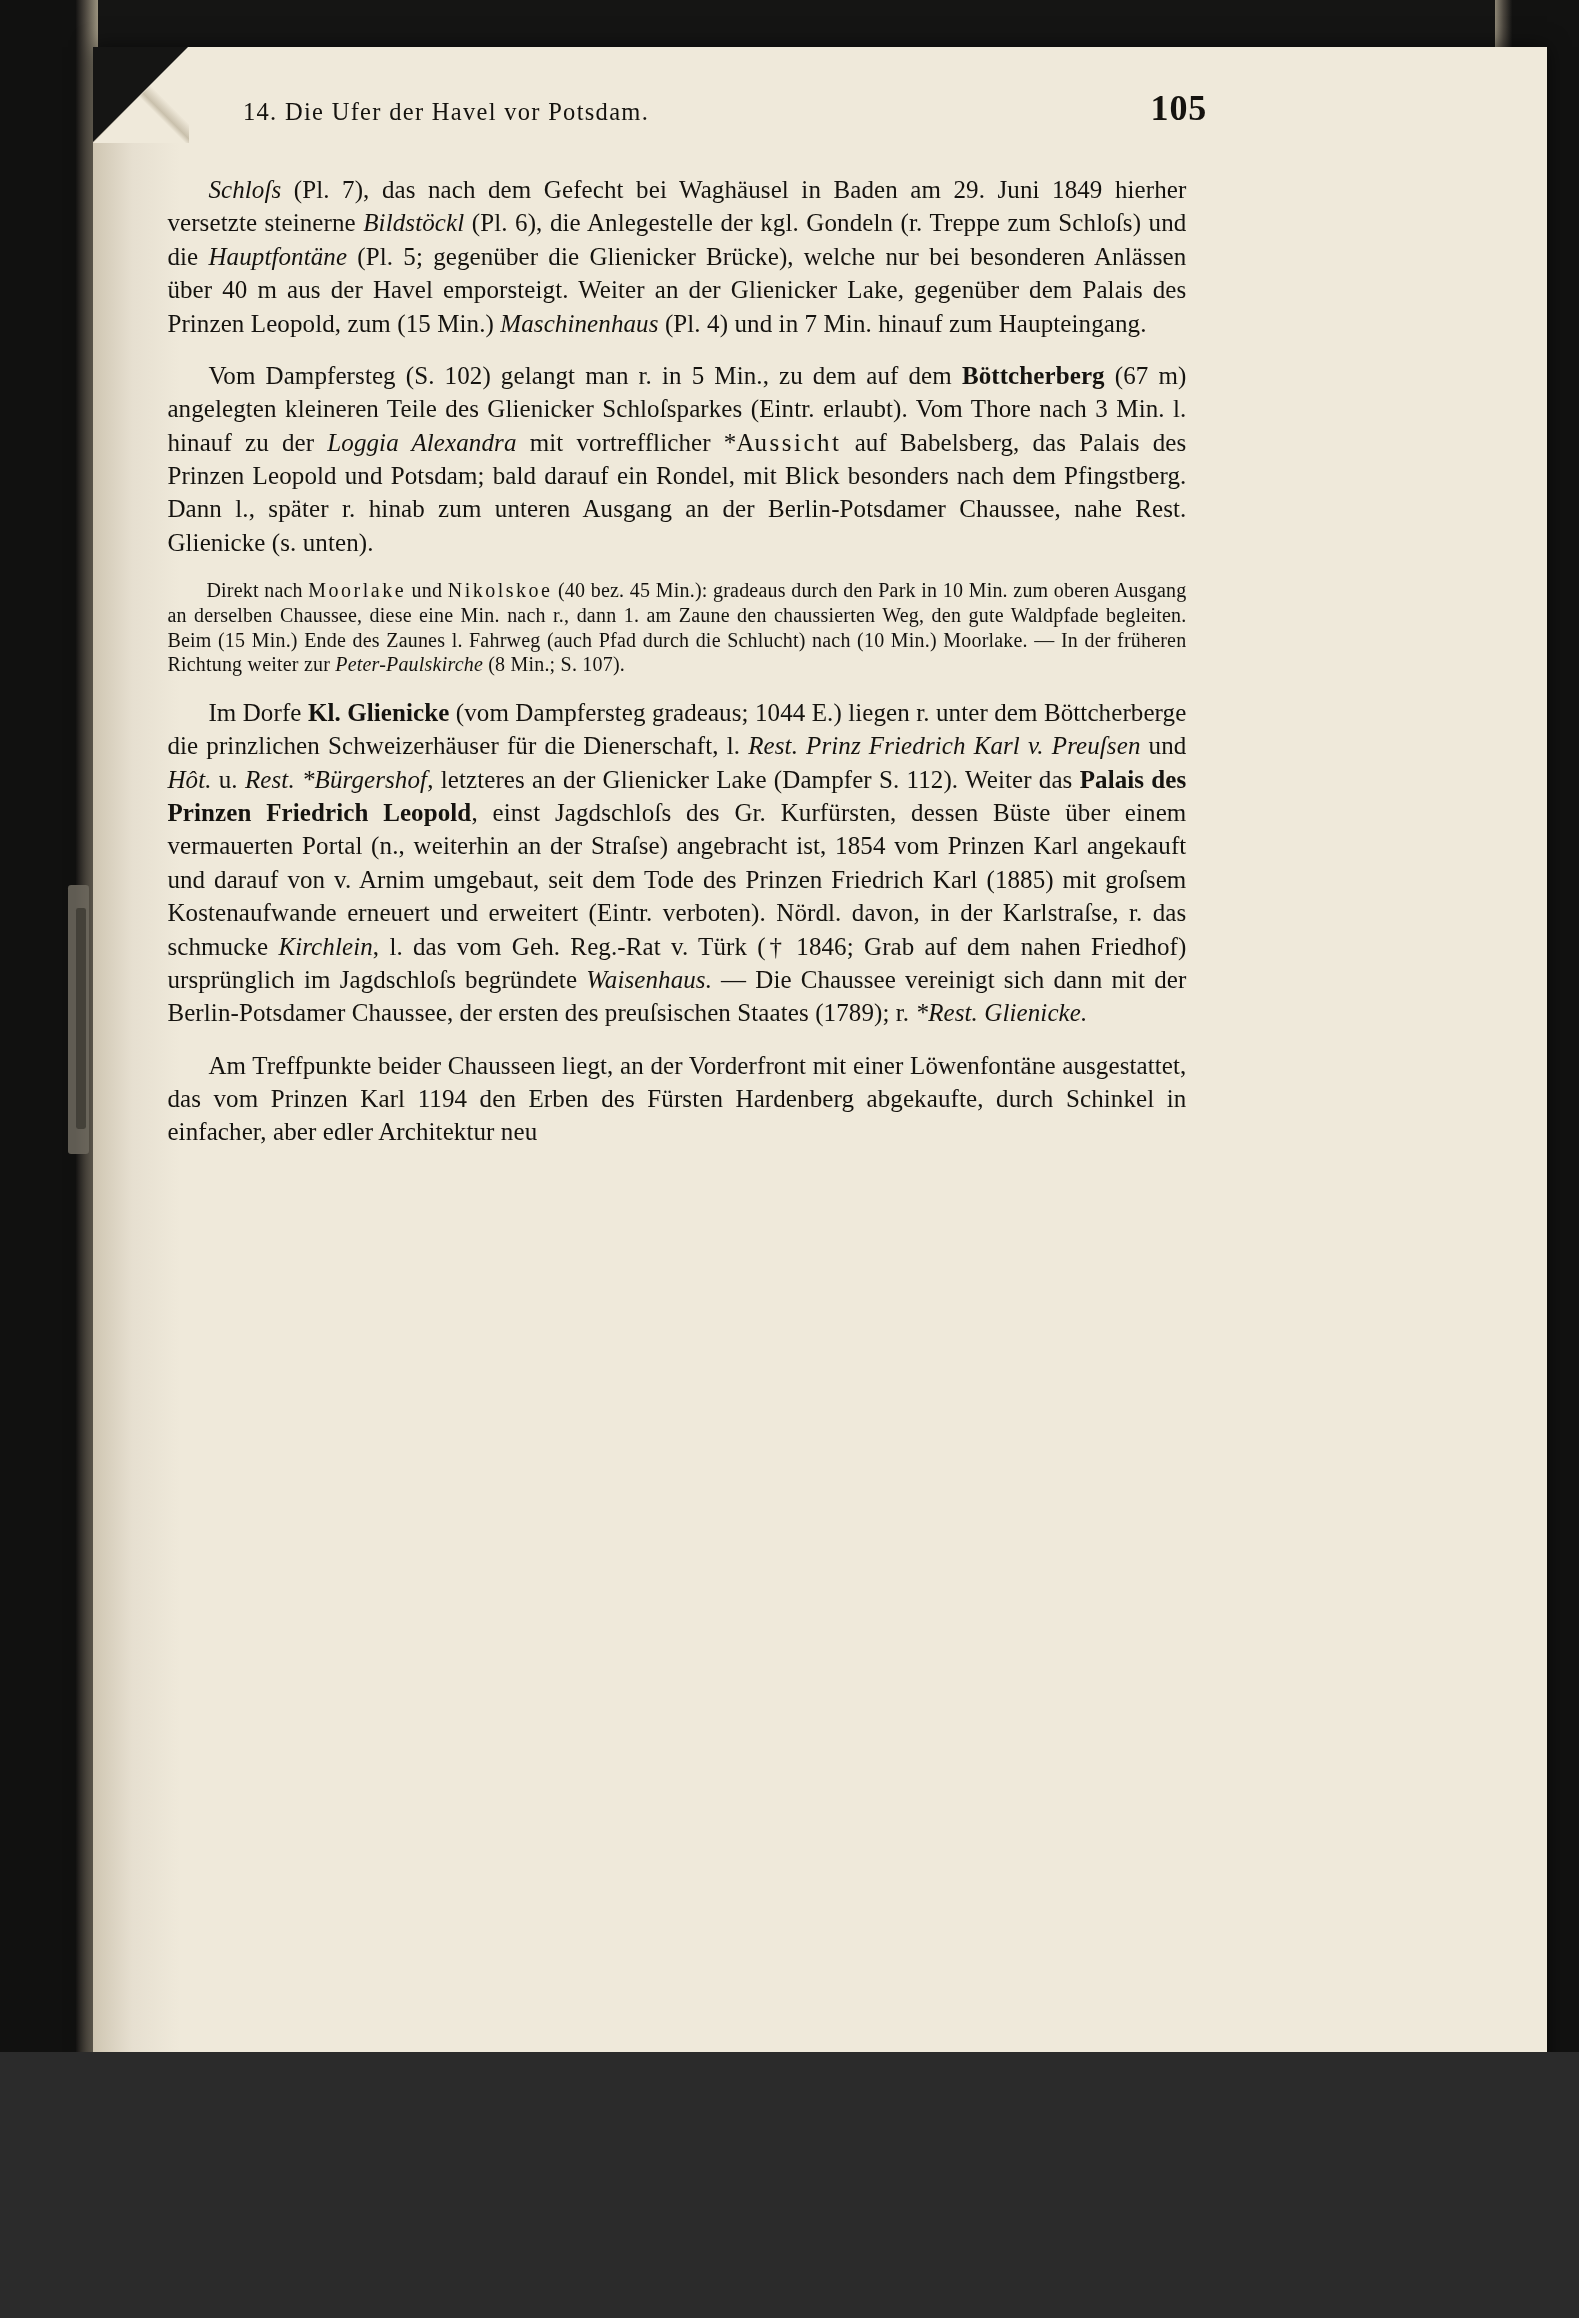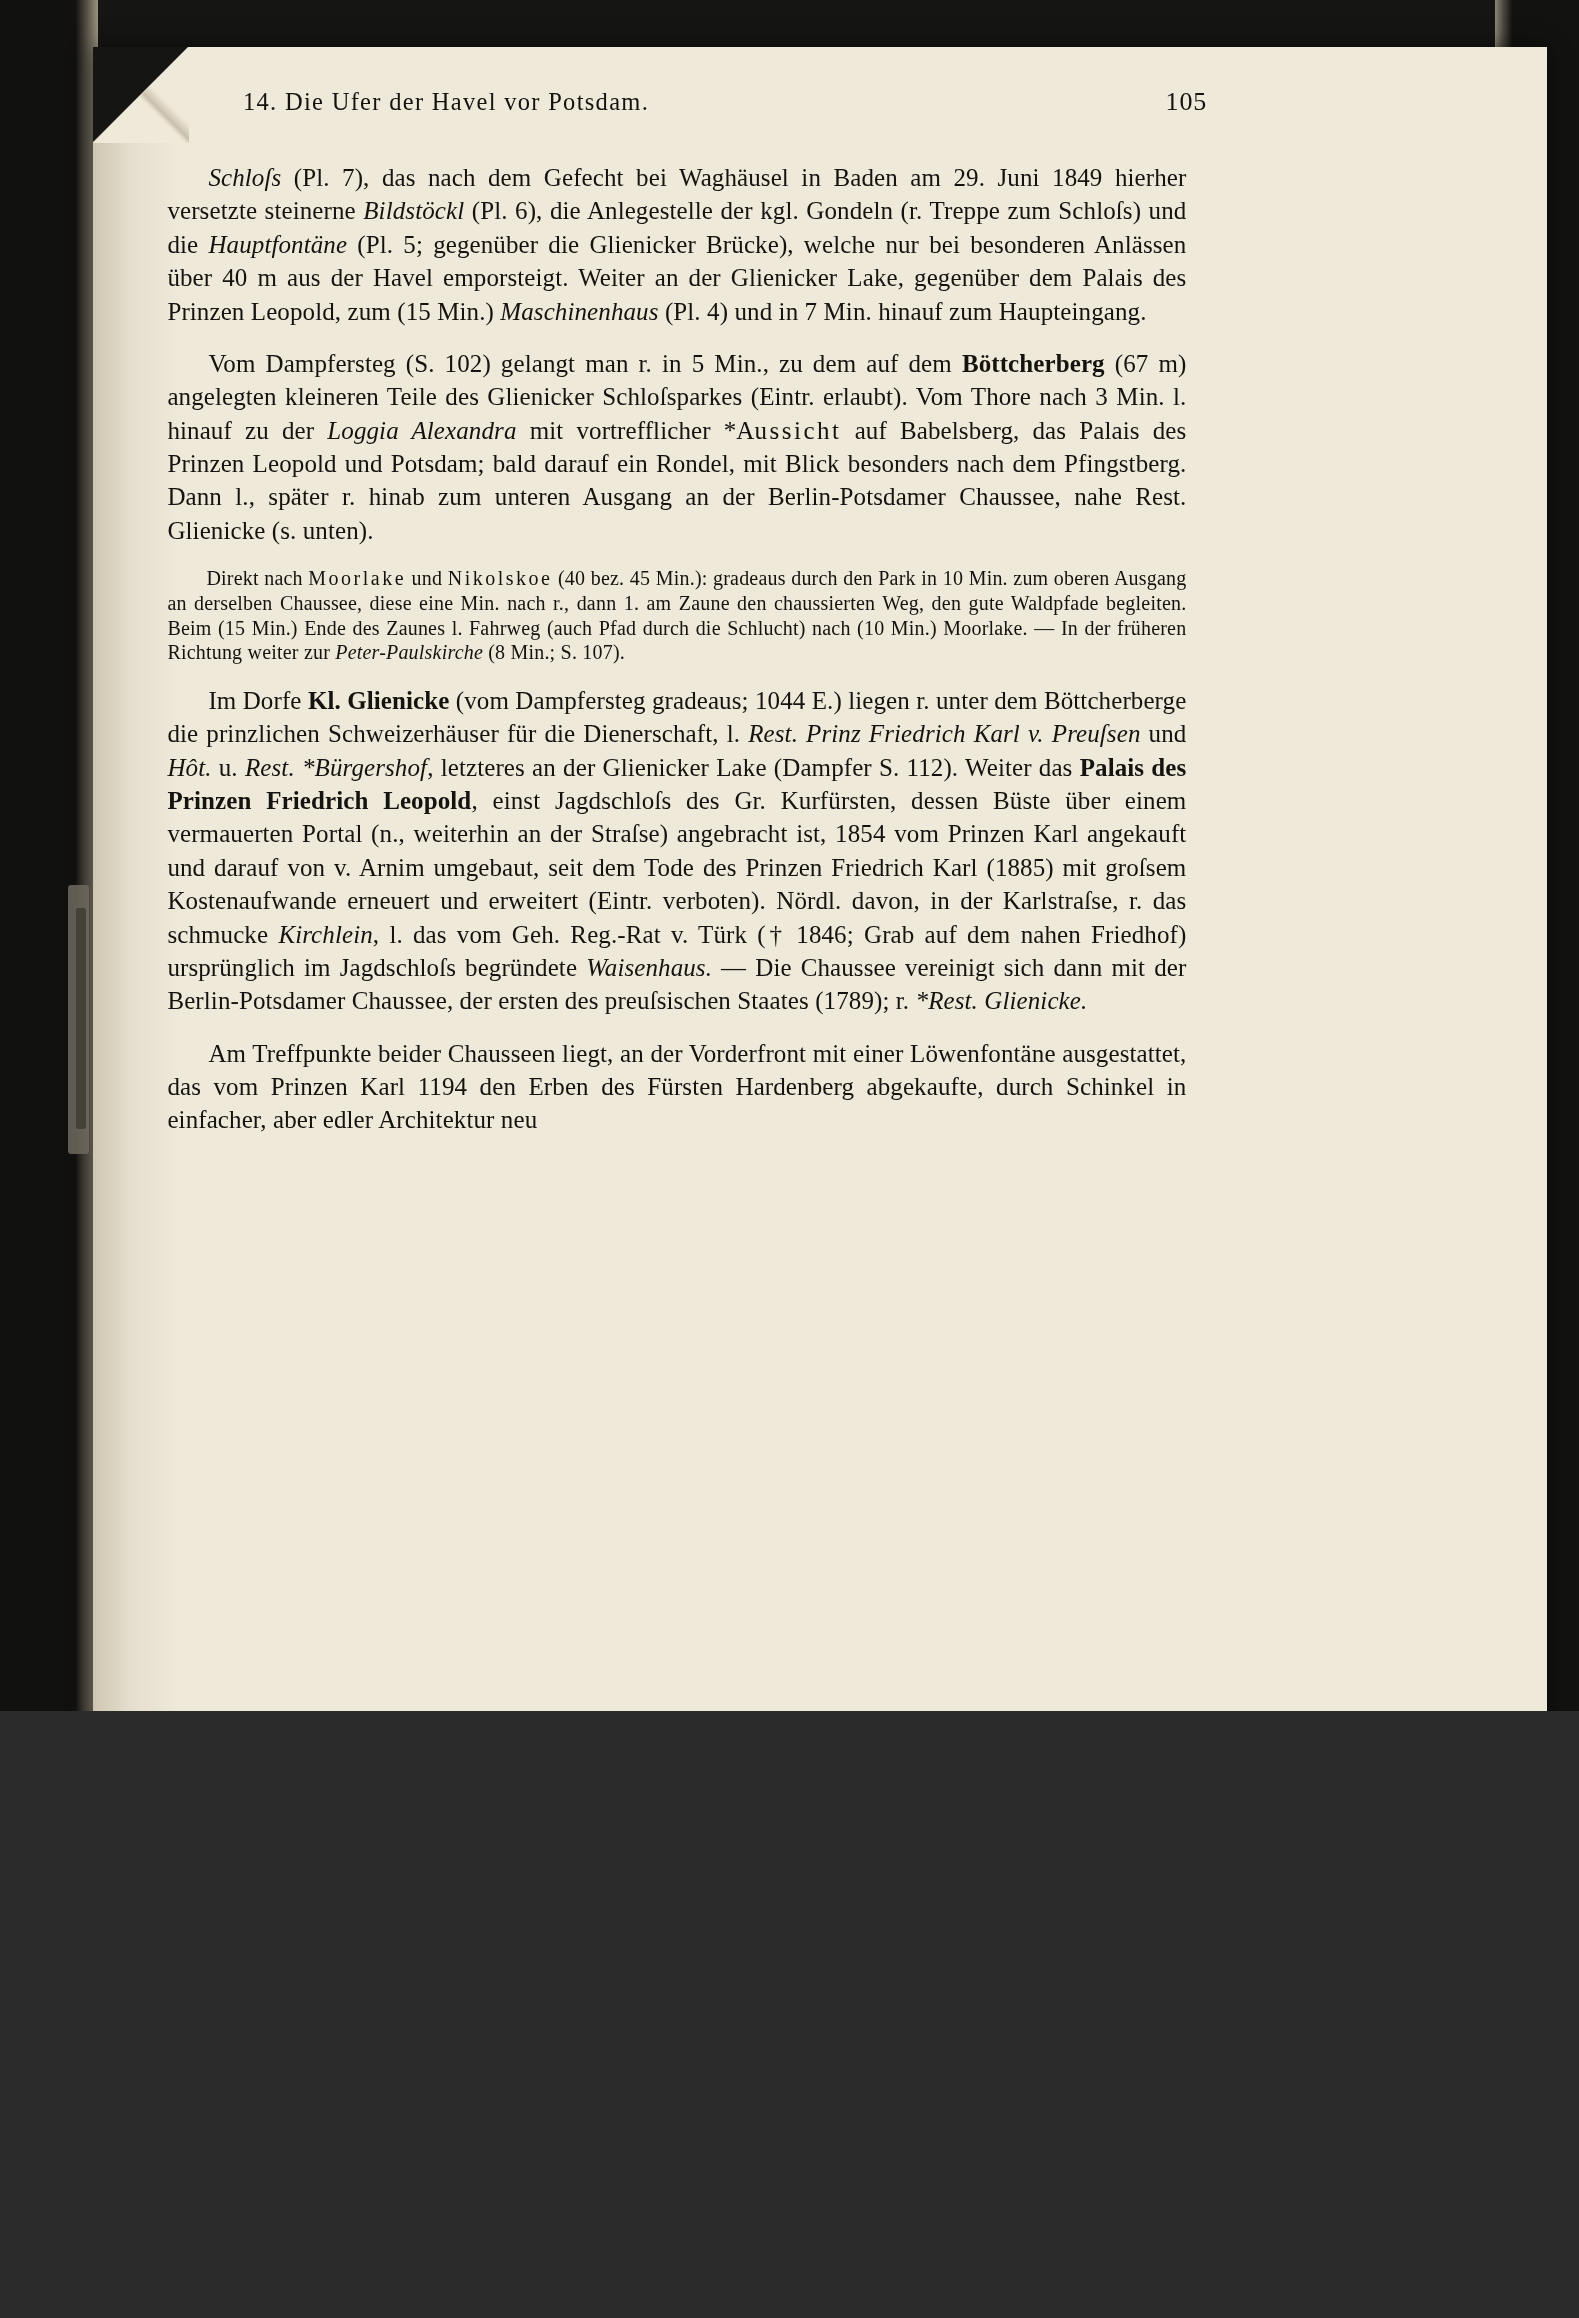--- a/index.html
+++ b/index.html
@@ -3,21 +3,21 @@
 <meta charset="utf-8">
 <style>
   html, body {
     margin: 0;
     padding: 0;
     background: #2b2b2b;
   }
   .page-root {
     position: relative;
     width: 1580px;
-    height: 1711px;
+    height: 2052px;
     background: #1c1b19;
     overflow: hidden;
     font-family: "Liberation Serif", serif;
   }
   
   .scan-bg {
     position: absolute;
     inset: 0;
     background: #151514;
   }
@@ -118,22 +118,22 @@
     width: 964px;
     margin-left: 93px;
     margin-bottom: 44px;
   }
   .runhead .rh-title {
     font-size: 24.5px;
     letter-spacing: 1.3px;
     font-family: "Liberation Serif", serif;
   }
   .runhead .rh-page {
-    font-size: 26px;
-    font-weight: normal;
+    font-size: 36px;
+    font-weight: bold;
     letter-spacing: 0.8px;
     padding-left: 32px;
   }
   p {
     margin: 0 0 0 0;
     font-size: 25px;
     line-height: 1.335;
     text-align: justify;
     text-justify: inter-word;
     font-family: "Liberation Serif", serif;

